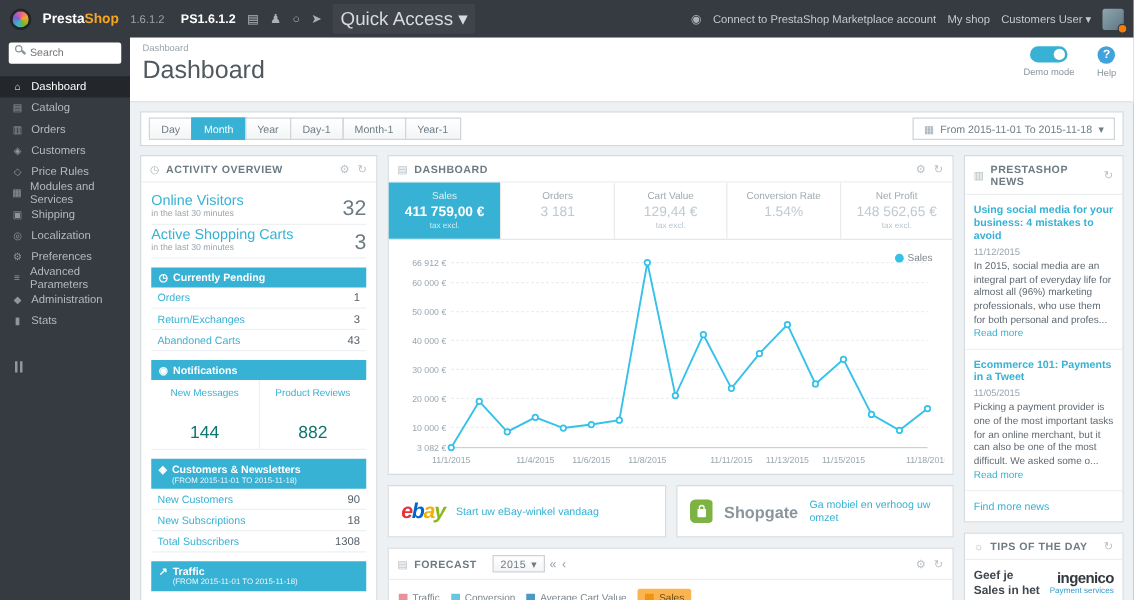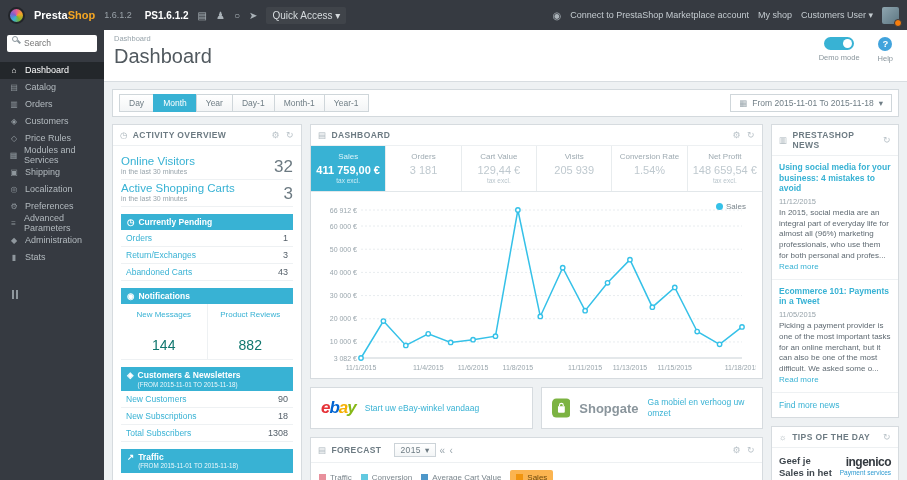--- a/index.html
+++ b/index.html
@@ -9,21 +9,21 @@
 
   
   .topbar{position:absolute;top:0;left:0;right:0;height:30px;background:var(--dark);display:flex;align-items:center;justify-content:space-between;padding:0 8px;color:#cfd5d9;z-index:30;}
   .tb-left,.tb-right{display:flex;align-items:center;gap:9px;}
   .logo{width:17px;height:17px;border-radius:50%;background:conic-gradient(#e45e9a,#f5a623,#7db52f,#38b2d4,#7a5fd0,#e45e9a);display:inline-block;border:2px solid #22252a;}
   .brand{font-size:11px;font-weight:bold;color:#fff;}
   .brand .b2{color:#f5a623;}
   .version{font-size:9px;color:#9aa2a9;}
   .shopname{font-size:10px;font-weight:bold;color:#fff;margin-left:4px;}
   .tb-icon{font-size:10px;color:#aab2b8;cursor:pointer;}
-  .qa{font-size:10px;color:#d6dbde;padding:3px 6px;background:rgba(255,255,255,.05);border-radius:2px;}
+  .qa{font-size:15px;color:#d6dbde;padding:3px 6px;background:rgba(255,255,255,.05);border-radius:2px;}
   .tb-link{font-size:9px;color:#c4cbd0;}
   .avatar{width:17px;height:17px;border-radius:2px;background:linear-gradient(135deg,#8fa6b0,#5c7682);position:relative;display:inline-block;}
   .badge{position:absolute;right:-3px;bottom:-3px;width:8px;height:8px;border-radius:50%;background:#f77d0b;border:1px solid #363a41;}
 
   
   .sidebar{position:absolute;top:24px;left:0;width:104px;bottom:0;background:var(--dark);z-index:20;}
   .search-wrap{position:relative;margin:8px 7px 10px;}
   .search-wrap input{width:100%;height:17px;border:none;border-radius:2px;background:#fff;font-size:8.5px;padding:0 4px 0 17px;color:#555;outline:none;font-family:"Liberation Sans",sans-serif;}
   .mag{position:absolute;left:5px;top:4px;width:6px;height:6px;border:1.5px solid #8b969d;border-radius:50%;}
   .mag::after{content:'';position:absolute;width:4px;height:1.5px;background:#8b969d;transform:rotate(45deg);right:-4px;bottom:-1px;}
@@ -356,30 +356,26 @@
               <div class="kpi">
                 <div class="kl">Orders</div>
                 <div class="kv">3 181</div>
               </div>
               <div class="kpi">
                 <div class="kl">Cart Value</div>
                 <div class="kv">129,44 €</div>
                 <div class="kc">tax excl.</div>
               </div>
               <div class="kpi">
-                <div class="kl">Visits</div>
-                <div class="kv">205 939</div>
-              </div>
-              <div class="kpi">
                 <div class="kl">Conversion Rate</div>
                 <div class="kv">1.54%</div>
               </div>
               <div class="kpi">
                 <div class="kl">Net Profit</div>
-                <div class="kv">148 659,54 €</div>
+                <div class="kv">148 562,65 €</div>
                 <div class="kc">tax excl.</div>
               </div>
             </div>
           <div class="chart-wrap">
             <div class="chart-legend">
               <span class="leg-dot" id="chart-leg-dot" style="background: rgb(53, 193, 232);"></span>
               <span>Sales</span>
             </div>
             <div id="chart-svg-wrap"><svg width="439" height="178" font-family="Liberation Sans, sans-serif">
                   <line x1="44" x2="425" y1="162" y2="162" stroke="#c9d1d6"></line>

